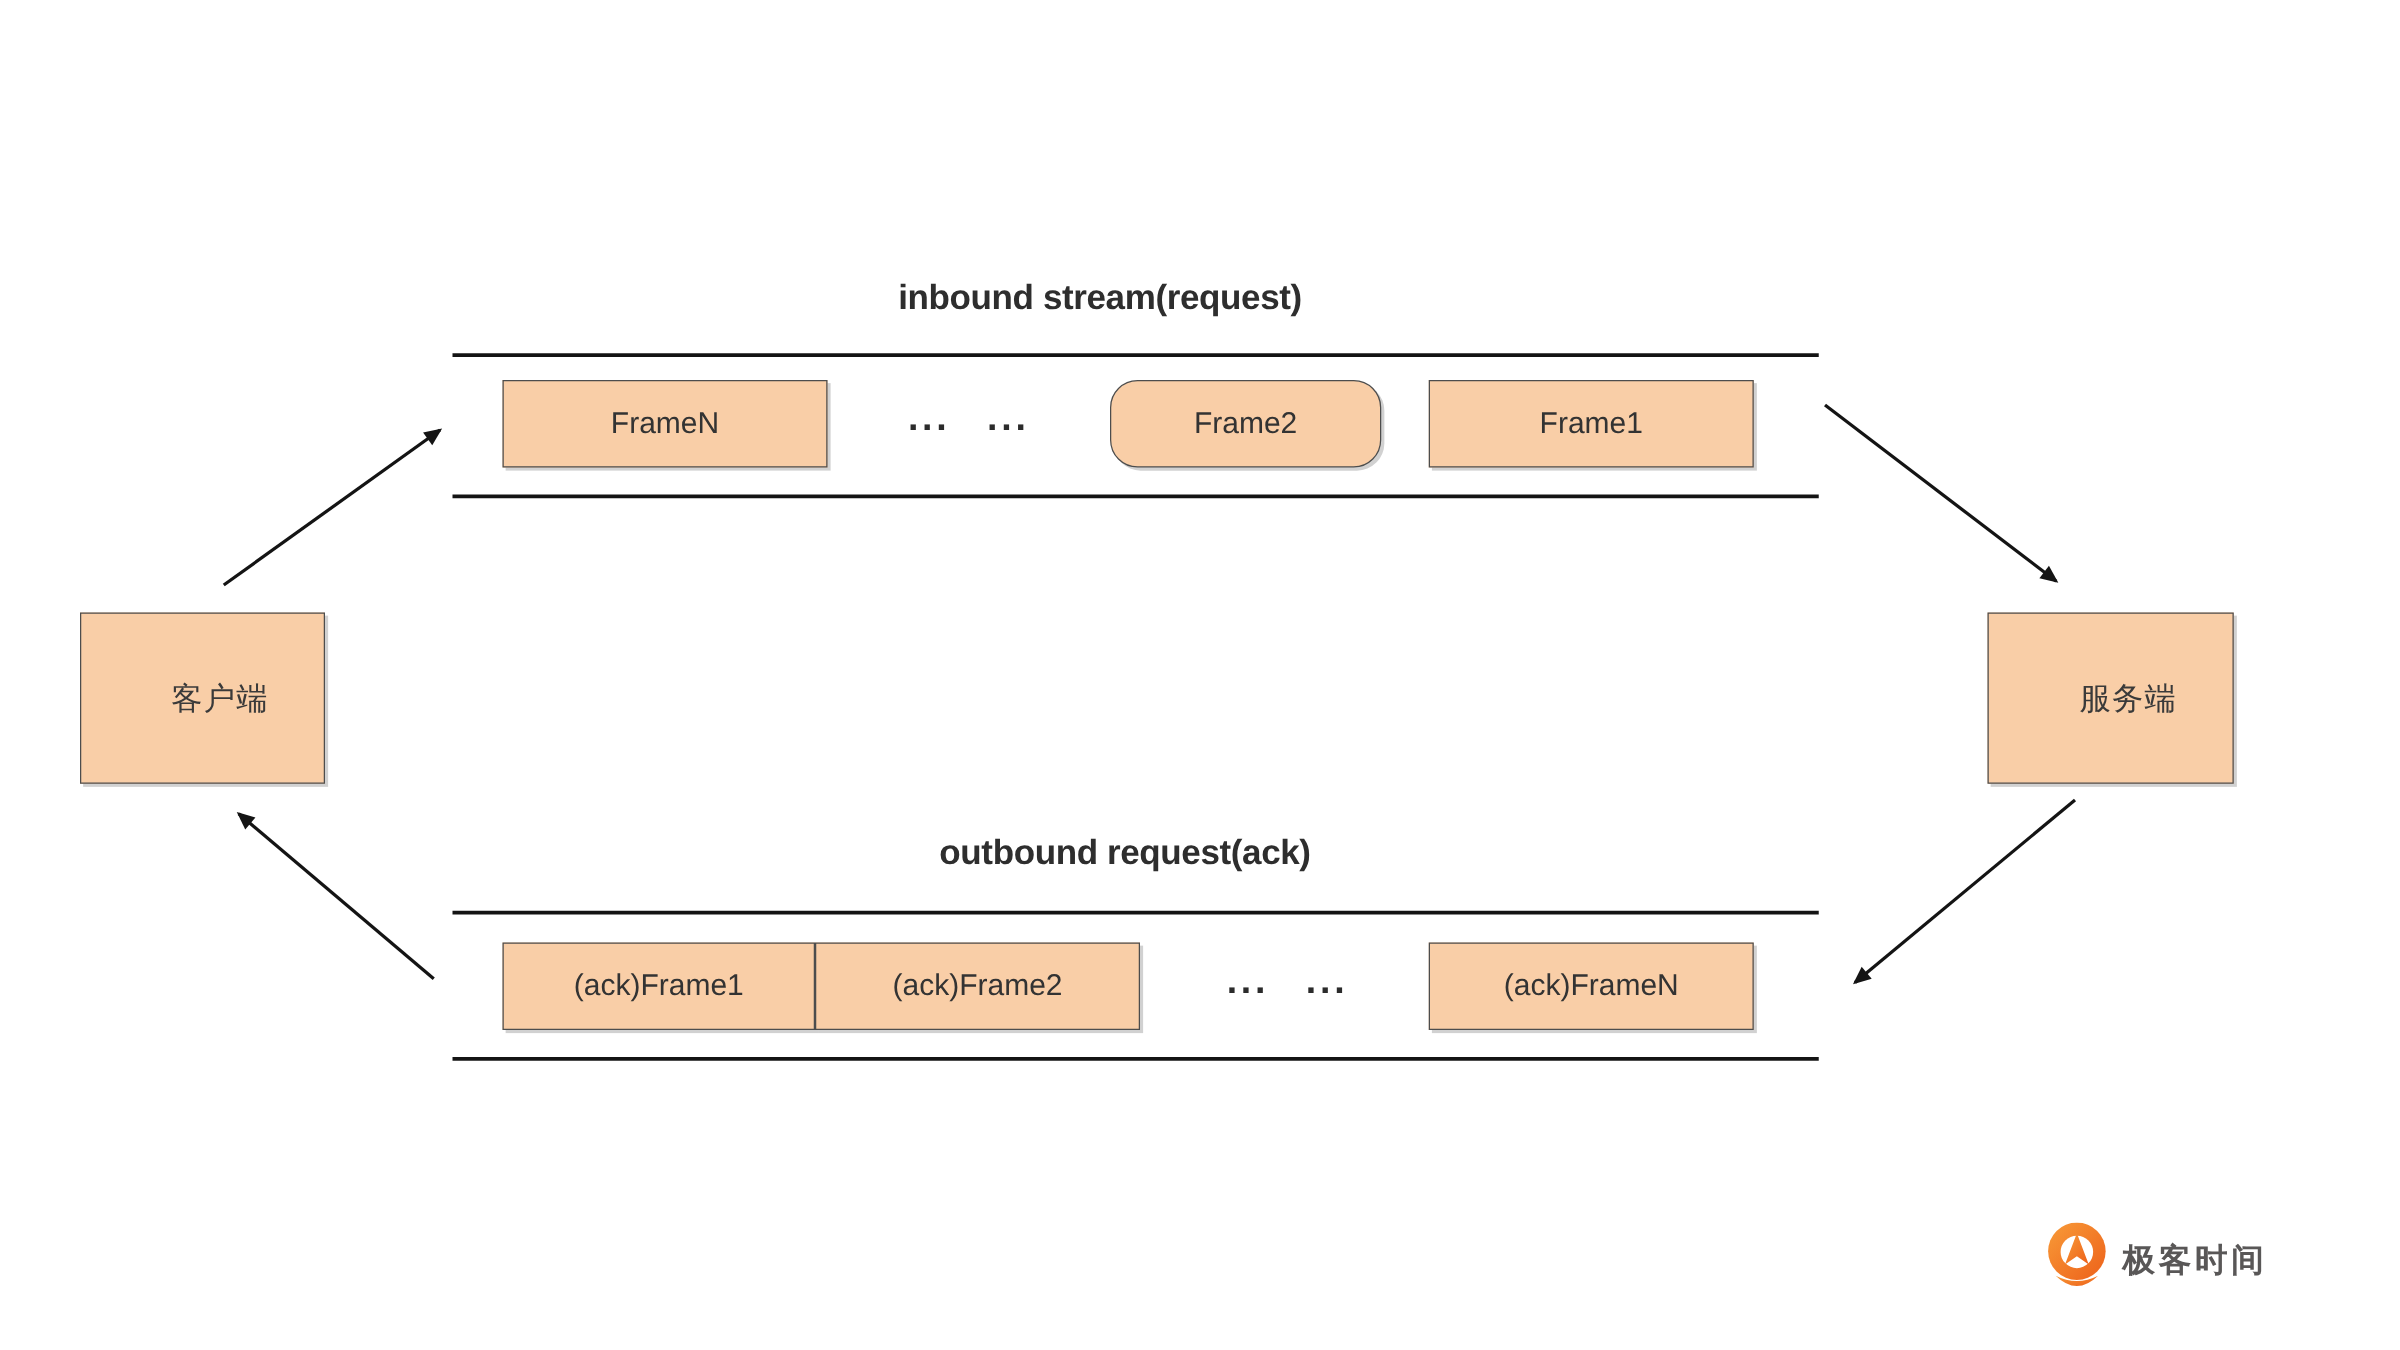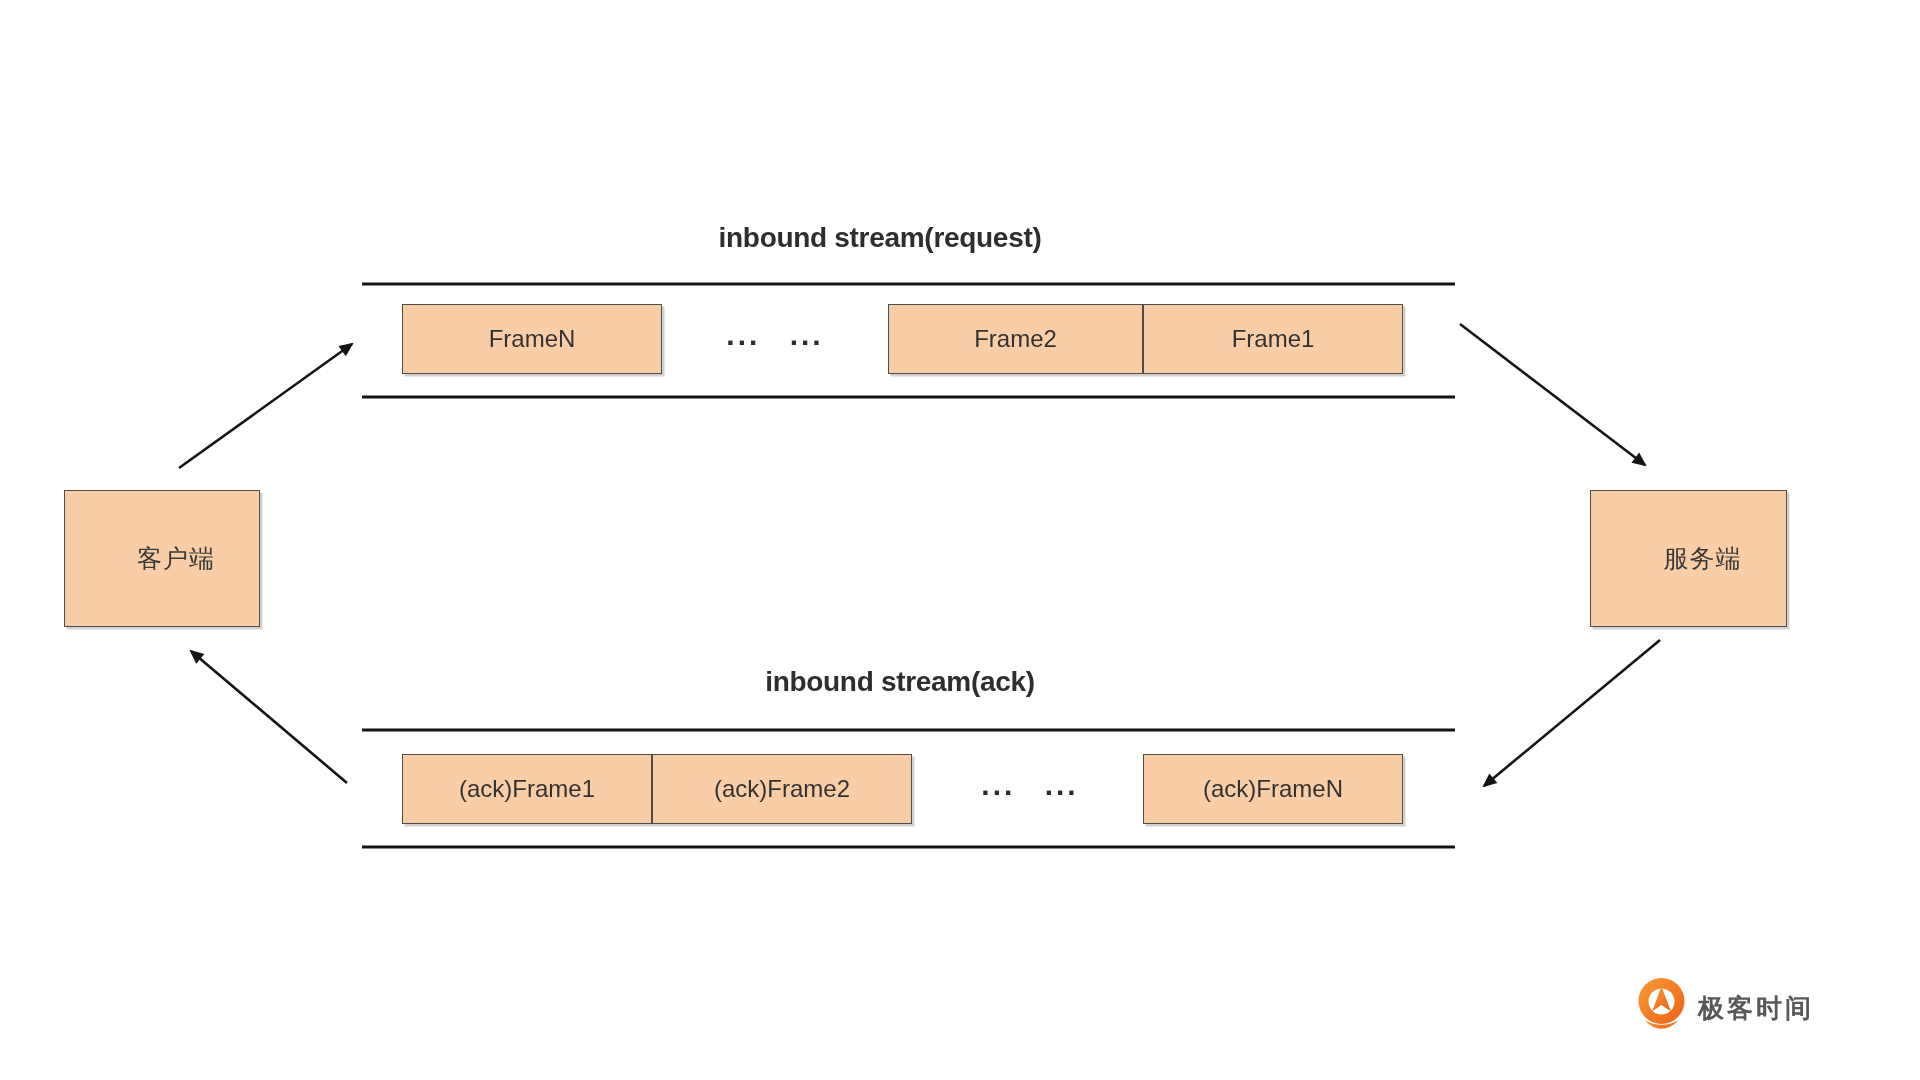--- a/index.html
+++ b/index.html
@@ -72,27 +72,27 @@
     <line x1="179" y1="468" x2="352" y2="344" stroke="#141414" stroke-width="2.6" marker-end="url(#arrowhead)"></line>
     <line x1="1460" y1="324" x2="1645" y2="465" stroke="#141414" stroke-width="2.6" marker-end="url(#arrowhead)"></line>
     <line x1="1660" y1="640" x2="1484" y2="786" stroke="#141414" stroke-width="2.6" marker-end="url(#arrowhead)"></line>
     <line x1="347" y1="783" x2="191" y2="651" stroke="#141414" stroke-width="2.6" marker-end="url(#arrowhead)"></line>
   </svg>
 
   <div class="stream-title" style="left:880px;top:222px;">inbound stream(request)</div>
 
   <div class="frame" style="left:402px;top:304px;width:260px;height:70px;">FrameN</div>
   <div class="dots" style="left:715px;top:300px;width:120px;height:70px;">... ...</div>
-  <div class="frame" style="left:888px;top:304px;width:255px;height:70px;">Frame2</div>
+  <div class="frame" style="left:888px;top:304px;width:217px;height:70px;border-radius:22px;">Frame2</div>
   <div class="frame" style="left:1143px;top:304px;width:260px;height:70px;">Frame1</div>
 
   <div class="node" style="left:64px;top:490px;width:196px;height:137px;">客户端</div>
   <div class="node" style="left:1590px;top:490px;width:197px;height:137px;">服务端</div>
 
-  <div class="stream-title" style="left:900px;top:666px;">inbound stream(ack)</div>
+  <div class="stream-title" style="left:900px;top:666px;">outbound request(ack)</div>
 
   <div class="frame" style="left:402px;top:754px;width:250px;height:70px;">(ack)Frame1</div>
   <div class="frame" style="left:652px;top:754px;width:260px;height:70px;">(ack)Frame2</div>
   <div class="dots" style="left:970px;top:750px;width:120px;height:70px;">... ...</div>
   <div class="frame" style="left:1143px;top:754px;width:260px;height:70px;">(ack)FrameN</div>
 
   <div class="logo">
     <span style="display:inline-block;width:47px;height:59px;">
       <svg width="47" height="59" viewBox="0 0 47 59">
         <defs>

